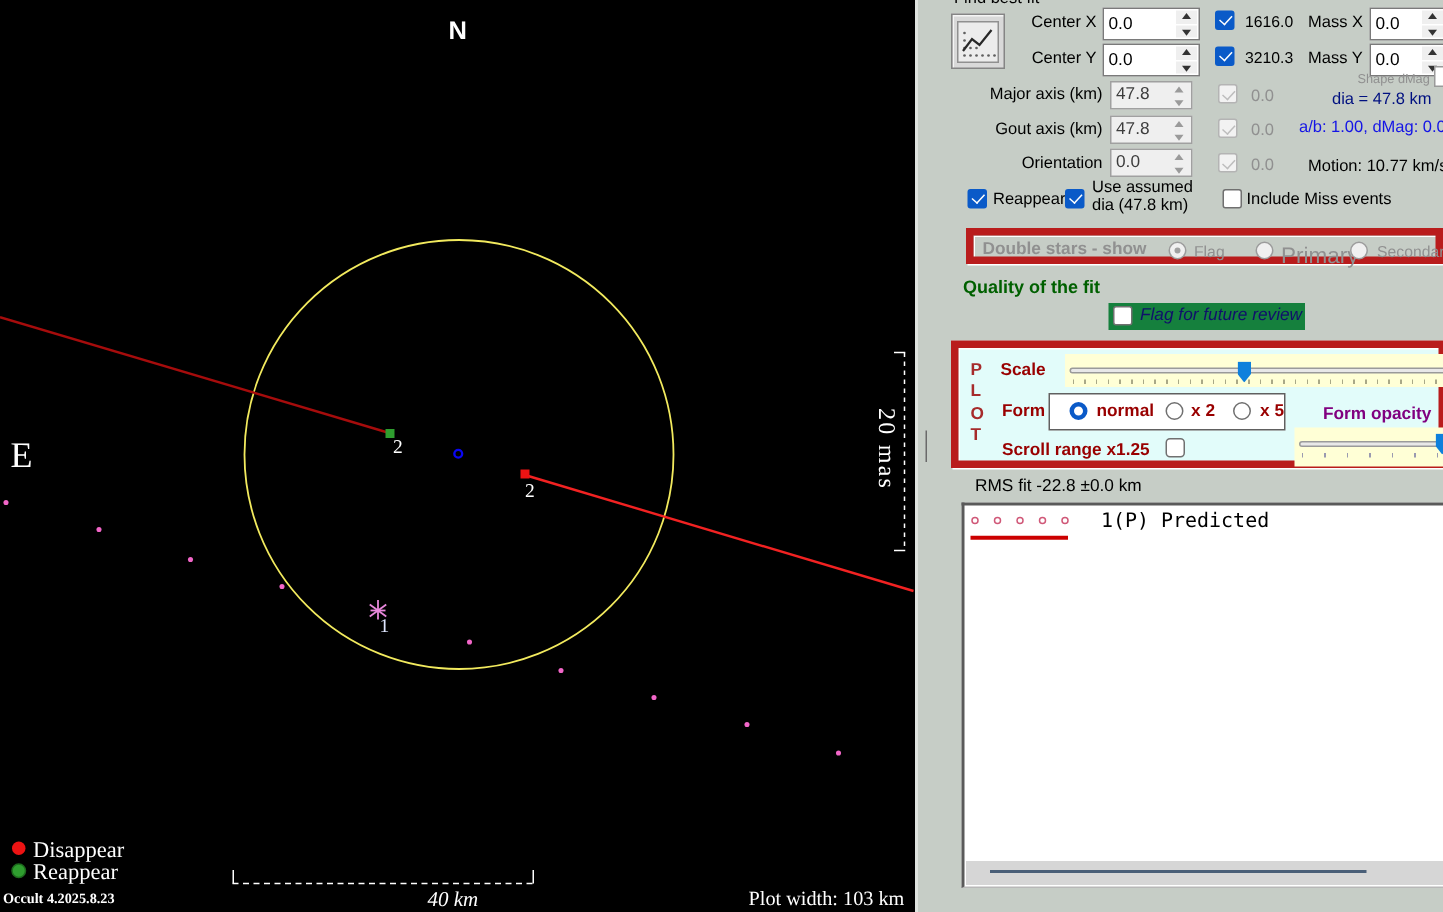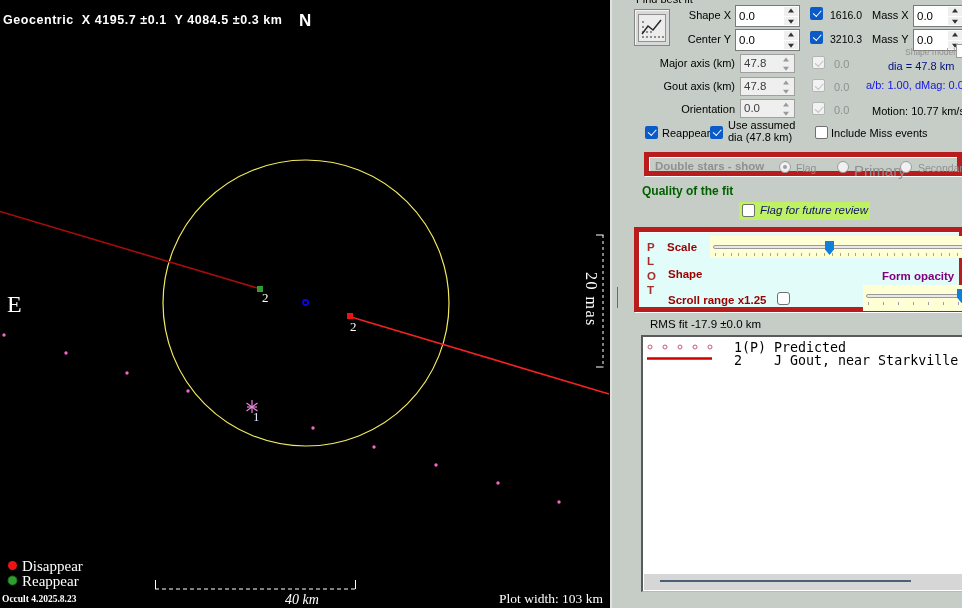--- a/index.html
+++ b/index.html
@@ -92,21 +92,20 @@
       <line x1="355.5" y1="580" x2="355.5" y2="589" stroke-width="1"></line>
     </g>
     <text x="285" y="604" fill="#fff" font-size="14" font-style="italic" font-family="Liberation Serif,serif">40 km</text>
     <text x="499" y="603" fill="#fff" font-size="13.5" font-family="Liberation Serif,serif">Plot width: 103 km</text>
     <circle cx="12.5" cy="565.5" r="4.5" fill="#ec1313"></circle>
     <circle cx="12.5" cy="580.5" r="4.5" fill="#2f9e2f" stroke="#1d6b1d"></circle>
     <text x="22" y="571" fill="#fff" font-size="15" font-family="Liberation Serif,serif">Disappear</text>
     <text x="22" y="586" fill="#fff" font-size="15" font-family="Liberation Serif,serif">Reappear</text>
     <text x="2" y="602" fill="#fff" font-size="9.5" font-weight="bold" font-family="Liberation Serif,serif">Occult 4.2025.8.23</text>
   </svg>
-  <div class="abs hdr" style="left:3px;top:13px">Geocentric  X 4195.7 ±0.1  Y 4084.5 ±0.3 km</div>
   <div class="abs" id="north" style="left:299px;top:11px">N</div>
   <div class="abs" id="east" style="left:7px;top:291px">E</div>
 </div>
 
 <div id="panel" class="abs">
   <div class="abs lbl" style="left:24px;top:-7px">Find best fit</div>
 
   <div class="abs" style="left:22px;top:9px;width:36px;height:37px;background:#d9d9d9;border:1px solid #858585;box-shadow:inset 1px 1px 0 #f5f5f5">
     <svg width="28" height="28" style="position:absolute;left:3px;top:4px" viewBox="0 0 28 28">
       <rect x="0.5" y="0.5" width="27" height="27" fill="#ececec" stroke="#909090"></rect>
@@ -120,21 +119,21 @@
         <circle cx="5" cy="18" r="0.9"></circle>
           <circle cx="5" cy="13" r="0.9"></circle>
           <circle cx="5" cy="8" r="0.9"></circle>
         <circle cx="9" cy="18" r="0.9"></circle>
           <circle cx="13" cy="18" r="0.9"></circle>
       </g>
       <polyline points="4,20 10,12 15,16 23,6" fill="none" stroke="#282828" stroke-width="1.5"></polyline>
     </svg>
   </div>
 
-  <div class="abs rlbl" style="left:55px;top:9px;width:64px">Shape X</div>
+  <div class="abs rlbl" style="left:55px;top:9px;width:64px">Center X</div>
   <div class="abs spin" style="left:123px;top:5px;width:65px">
     <span class="val">0.0</span>
     <span class="spinbtns">
         <span class="b">
           <i class="tri-u"></i>
         </span>
         <span class="b">
           <i class="tri-d"></i>
         </span>
       </span>
@@ -175,21 +174,21 @@
     <span class="spinbtns">
         <span class="b">
           <i class="tri-u"></i>
         </span>
         <span class="b">
           <i class="tri-d"></i>
         </span>
       </span>
   </div>
 
-  <div class="abs gray" style="left:293px;top:47px;font-size:8.5px">Shape model</div>
+  <div class="abs gray" style="left:293px;top:47px;font-size:8.5px">Shape dMag</div>
   <div class="abs" style="left:344px;top:44px;width:8px;height:14px;background:#fff;border:1px solid #9a9a9a"></div>
 
   <div class="abs rlbl" style="left:40px;top:57px;width:83px">Major axis (km)</div>
   <div class="abs spin dis" style="left:128px;top:54px;width:55px">
     <span class="val">47.8</span>
     <span class="spinbtns">
         <span class="b">
           <i class="tri-u"></i>
         </span>
         <span class="b">
@@ -245,61 +244,68 @@
     <div class="abs radio sel-dis" style="left:130px;top:4px"></div>
     <div class="abs gray" style="left:147px;top:5px;font-size:10.5px">Flag</div>
     <div class="abs radio dis" style="left:188px;top:4px"></div>
     <div class="abs gray" style="left:205px;top:5px;font-size:15px">Primary</div>
     <div class="abs radio dis" style="left:251px;top:4px"></div>
     <div class="abs gray" style="left:269px;top:5px;font-size:10.5px">Secondary</div>
   </div>
 
   <div class="abs" style="left:30px;top:184px;font-weight:bold;font-size:12px;color:#006000">Quality of the fit</div>
 
-  <div class="abs" style="left:127px;top:202px;width:131px;height:18px;background:#bef264">
+  <div class="abs" style="left:127px;top:202px;width:131px;height:18px;background:#15803d">
     <span class="abs cb off" style="left:3px;top:2px;background:#fff"></span>
     <span class="abs" style="left:21px;top:2px;font-style:italic;font-size:11.5px;color:#10106a">Flag for future review</span>
   </div>
 
   <div class="abs grpbox" style="left:22px;top:227px;width:330px;height:85px;background:#e2fcfa">
     <div class="abs" style="left:8px;top:8px;width:12px;font-weight:bold;font-size:11.5px;line-height:14.4px;color:#a62b2b;letter-spacing:0;white-space:pre-line">P
 L
 O
 T</div>
     <div class="abs maroon" style="left:28px;top:9px">Scale</div>
     <div class="abs track" style="left:71px;top:4px;width:257px;height:22px">
       <span class="groove" style="left:3px;right:3px;top:9px"></span>
       <span class="ticks" style="left:5px;right:4px;top:17px"></span>
       <span class="thumb" style="left:115px;top:5px"></span>
     </div>
-    <div class="abs maroon" style="left:29px;top:36px">Shape</div>
+    <div class="abs maroon" style="left:29px;top:36px">Form</div>
+    <div class="abs" style="left:60px;top:30px;width:158px;height:25px;background:#fff;border:1px solid #606060">
+      <span class="abs radio sel" style="left:13px;top:5px"></span>
+      <span class="abs maroon" style="left:31px;top:5px">normal</span>
+      <span class="abs radio" style="left:77px;top:5px"></span>
+      <span class="abs maroon" style="left:94px;top:5px">x 2</span>
+      <span class="abs radio" style="left:122px;top:5px"></span>
+      <span class="abs maroon" style="left:140px;top:5px">x 5</span>
+    </div>
     <div class="abs" style="left:243px;top:38px;font-weight:bold;font-size:11.5px;color:#800080">Form opacity</div>
     <div class="abs maroon" style="left:29px;top:62px">Scroll range x1.25</div>
     <div class="abs cb off" style="left:138px;top:60px;border-radius:3px"></div>
     <div class="abs track" style="left:224px;top:53px;width:106px;height:26px">
       <span class="groove" style="left:3px;right:3px;top:9px"></span>
       <span class="ticks" style="left:5px;right:4px;top:17px;background:repeating-linear-gradient(90deg,#9a9ab0 0 1px,transparent 1px 15px)"></span>
       <span class="thumb" style="left:94px;top:4px"></span>
     </div>
   </div>
 
-  <div class="abs lbl" style="left:38px;top:318px;font-size:11.5px">RMS fit -17.9 ±0.0 km</div>
+  <div class="abs lbl" style="left:38px;top:318px;font-size:11.5px">RMS fit -22.8 ±0.0 km</div>
 
   <div class="abs" id="listbox" style="left:29px;top:335px;width:323px;height:257px">
     <svg class="abs" style="left:0;top:0" width="319" height="30" viewBox="0 0 319 30">
       <g fill="none" stroke="#d05878" stroke-width="1">
         <circle cx="7" cy="10" r="2"></circle>
           <circle cx="22" cy="10" r="2"></circle>
           <circle cx="37" cy="10" r="2"></circle>
           <circle cx="52" cy="10" r="2"></circle>
           <circle cx="67" cy="10" r="2"></circle>
       </g>
       <line x1="4" y1="21.5" x2="69" y2="21.5" stroke="#cc0000" stroke-width="2.6"></line>
     </svg>
     <div class="obs-row" style="left:91px;top:3px"><span>1(P)</span> <span>Predicted</span></div>
-    <div class="obs-row" style="left:91px;top:15.5px"><span>2</span>    <span>J Gout, near Starkville</span></div>
     <div class="abs" style="left:1px;right:1px;bottom:1px;height:16px;background:#d6d6d6">
       <span class="abs" style="left:16px;top:6px;width:251px;height:2px;background:#4a5f78"></span>
     </div>
   </div>
 
   <div class="abs" style="left:5px;top:287px;width:1px;height:21px;background:#6a6a6a"></div>
 </div>
 
 </body></html>

